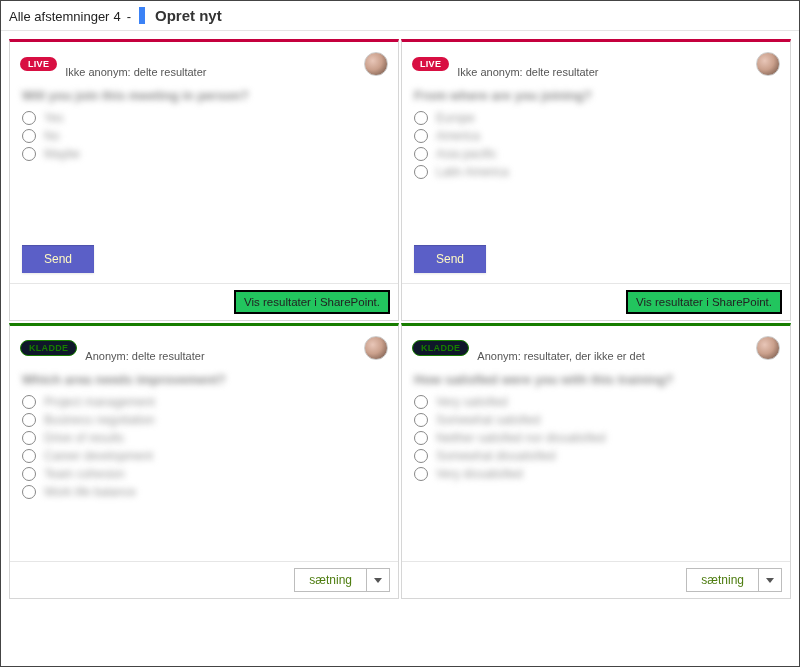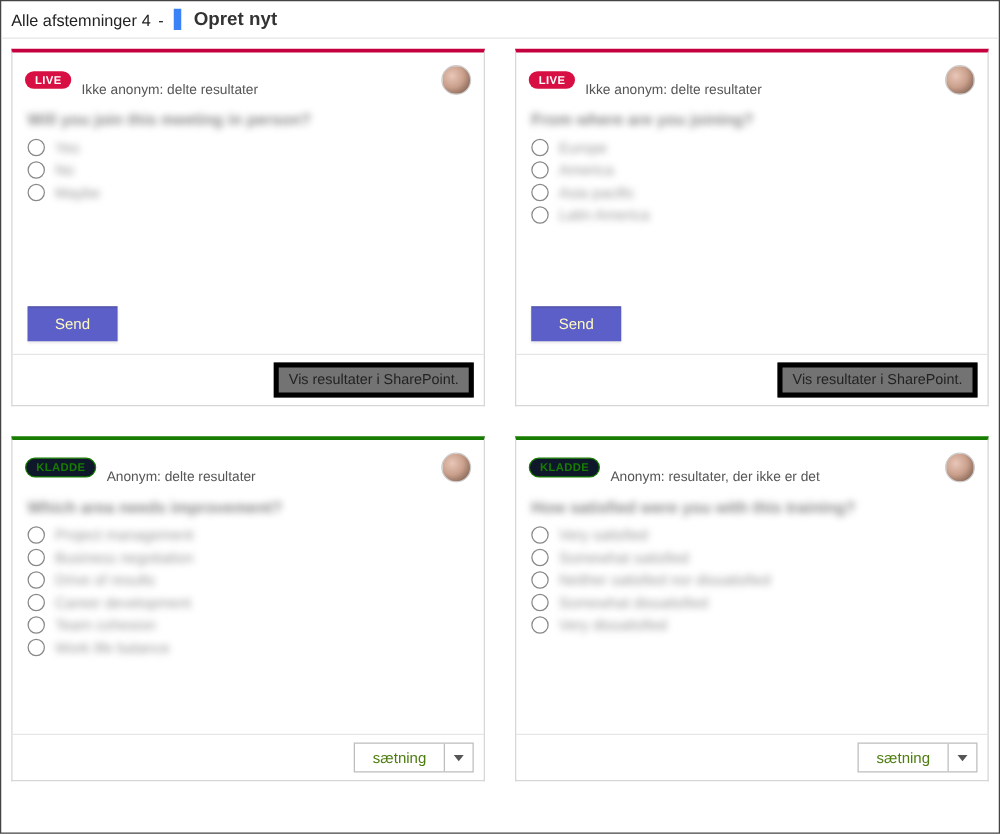--- a/index.html
+++ b/index.html
@@ -18,21 +18,21 @@
     font-size: 13px;
     color: #222;
     gap: 4px;
     border-bottom: 1px solid #e5e5e5;
   }
   .header .count { margin-right: 2px; }
   .header .create-new { font-size: 15px; color: #333; font-weight: 700; border-left:6px solid #3b82f6; padding-left:10px; margin-left:4px;}
   .grid {
     display: grid;
     grid-template-columns: 1fr 1fr;
-    gap: 24px;
+    gap: 2px;
     padding: 8px;
   }
   .card {
     background: #fff;
     border: 1px solid #d6d6d6;
     display: flex;
     flex-direction: column;
     position: relative;
   }
   .card.live { border-top: 3px solid #c5003e; }
@@ -98,22 +98,22 @@
     align-self: flex-start;
     box-shadow: 0 1px 1px rgba(0,0,0,.15) inset, 0 1px 2px rgba(0,0,0,.1);
   }
   .card-footer {
     border-top: 1px solid #e6e6e6;
     padding: 6px 8px;
     display: flex;
     justify-content: flex-end;
   }
   .sp-btn {
-    background: #737373;
-    border: 4px solid #000000;
+    background: #22c55e;
+    border: 2px solid #000000;
     font-size: 11.5px;
     color: #222;
     padding: 4px 8px;
     cursor: pointer;
   }
   .dd-btn {
     display: inline-flex;
     align-items: stretch;
     border: 1px solid #bdbdbd;
     background:#fff;

